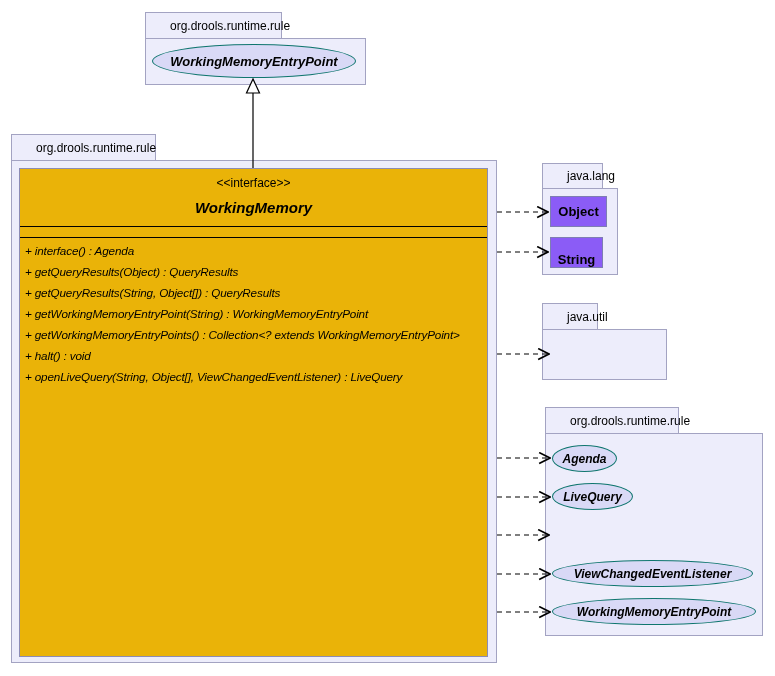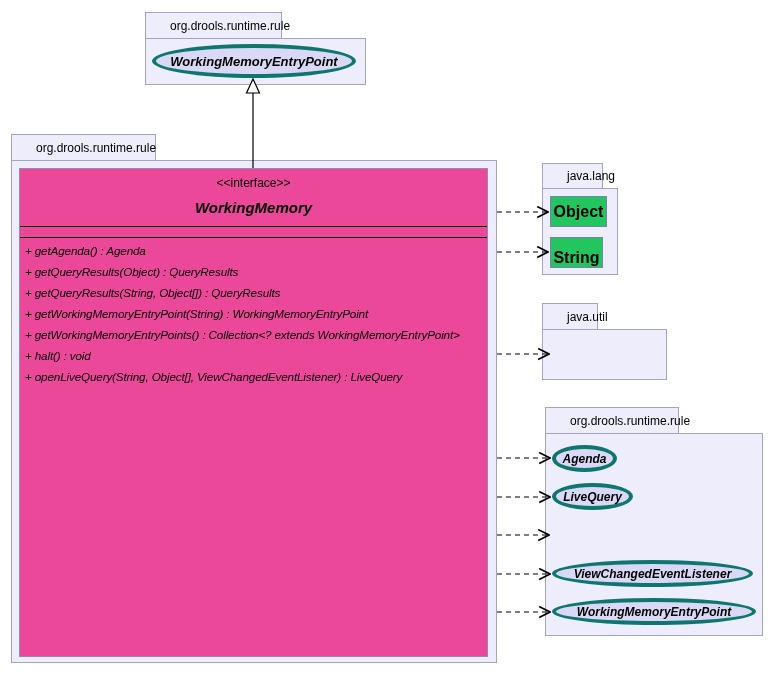--- a/index.html
+++ b/index.html
@@ -13,46 +13,46 @@
     font-size:12px; color:#000;
     display:flex; align-items:center; padding:0 24px;
     white-space:nowrap; z-index:2;
   }
   .pkg-body {
     position:absolute; box-sizing:border-box;
     background:#ededfb; border:1px solid #a3a3c2; z-index:1;
   }
   .class-node {
     position:absolute; box-sizing:border-box;
-    background:#ec4899; border:1px solid #8c8cb4; z-index:3;
+    background:#eab308; border:1px solid #8c8cb4; z-index:3;
   }
   .stereotype { text-align:center; font-size:12px; margin-top:7px; line-height:14px; }
   .class-title {
     text-align:center; font-size:15px; font-weight:bold; font-style:italic;
     margin-top:8px; line-height:20px;
   }
   .sep { position:absolute; left:0; right:0; height:0; border-top:1px solid #000; }
   .methods { position:absolute; top:71px; left:5px; right:0; }
   .method-row {
     font-size:11.7px; font-style:italic; line-height:21px;
     letter-spacing:-0.15px; white-space:nowrap;
   }
   .ellipse-node {
     position:absolute; box-sizing:border-box;
-    background:#d9d9f6; border:4px solid #0f766e; border-radius:50%;
+    background:#d9d9f6; border:1px solid #0f766e; border-radius:50%;
     display:flex; align-items:center; justify-content:center;
     font-weight:bold; font-style:italic; font-size:12px;
     white-space:nowrap; z-index:3;
   }
   .ellipse-lg { font-size:13px; }
   .small-class {
     position:absolute; box-sizing:border-box;
-    background:#22c55e; border:1px solid #7e7eb2;
+    background:#8b5cf6; border:1px solid #7e7eb2;
     display:flex; align-items:center; justify-content:center;
-    font-weight:bold; font-size:16px; z-index:3;
+    font-weight:bold; font-size:13px; z-index:3;
   }
   svg.overlay {
     position:absolute; left:0; top:0; width:775px; height:676px;
     z-index:4; pointer-events:none;
   }
 </style>
 </head>
 <body>
 
 <div class="canvas">
@@ -69,21 +69,21 @@
     <span>org.drools.runtime.rule</span>
   </div>
   <div class="pkg-body" style="left:11px; top:160px; width:486px; height:503px;"></div>
 
   <div class="class-node" style="left:19px; top:168px; width:469px; height:489px;">
     <div class="stereotype">&lt;&lt;interface&gt;&gt;</div>
     <div class="class-title">WorkingMemory</div>
     <div class="sep" style="top:57px;"></div>
     <div class="sep" style="top:68px;"></div>
     <div class="methods">
-      <div class="method-row">+ getAgenda() : Agenda</div>
+      <div class="method-row">+ interface() : Agenda</div>
       <div class="method-row">+ getQueryResults(Object) : QueryResults</div>
       <div class="method-row">+ getQueryResults(String, Object[]) : QueryResults</div>
       <div class="method-row">+ getWorkingMemoryEntryPoint(String) : WorkingMemoryEntryPoint</div>
       <div class="method-row">+ getWorkingMemoryEntryPoints() : Collection&lt;? extends WorkingMemoryEntryPoint&gt;</div>
       <div class="method-row">+ halt() : void</div>
       <div class="method-row">+ openLiveQuery(String, Object[], ViewChangedEventListener) : LiveQuery</div>
     </div>
   </div>
 
   <div class="pkg-tab" style="left:542px; top:163px; width:61px; height:26px;">

